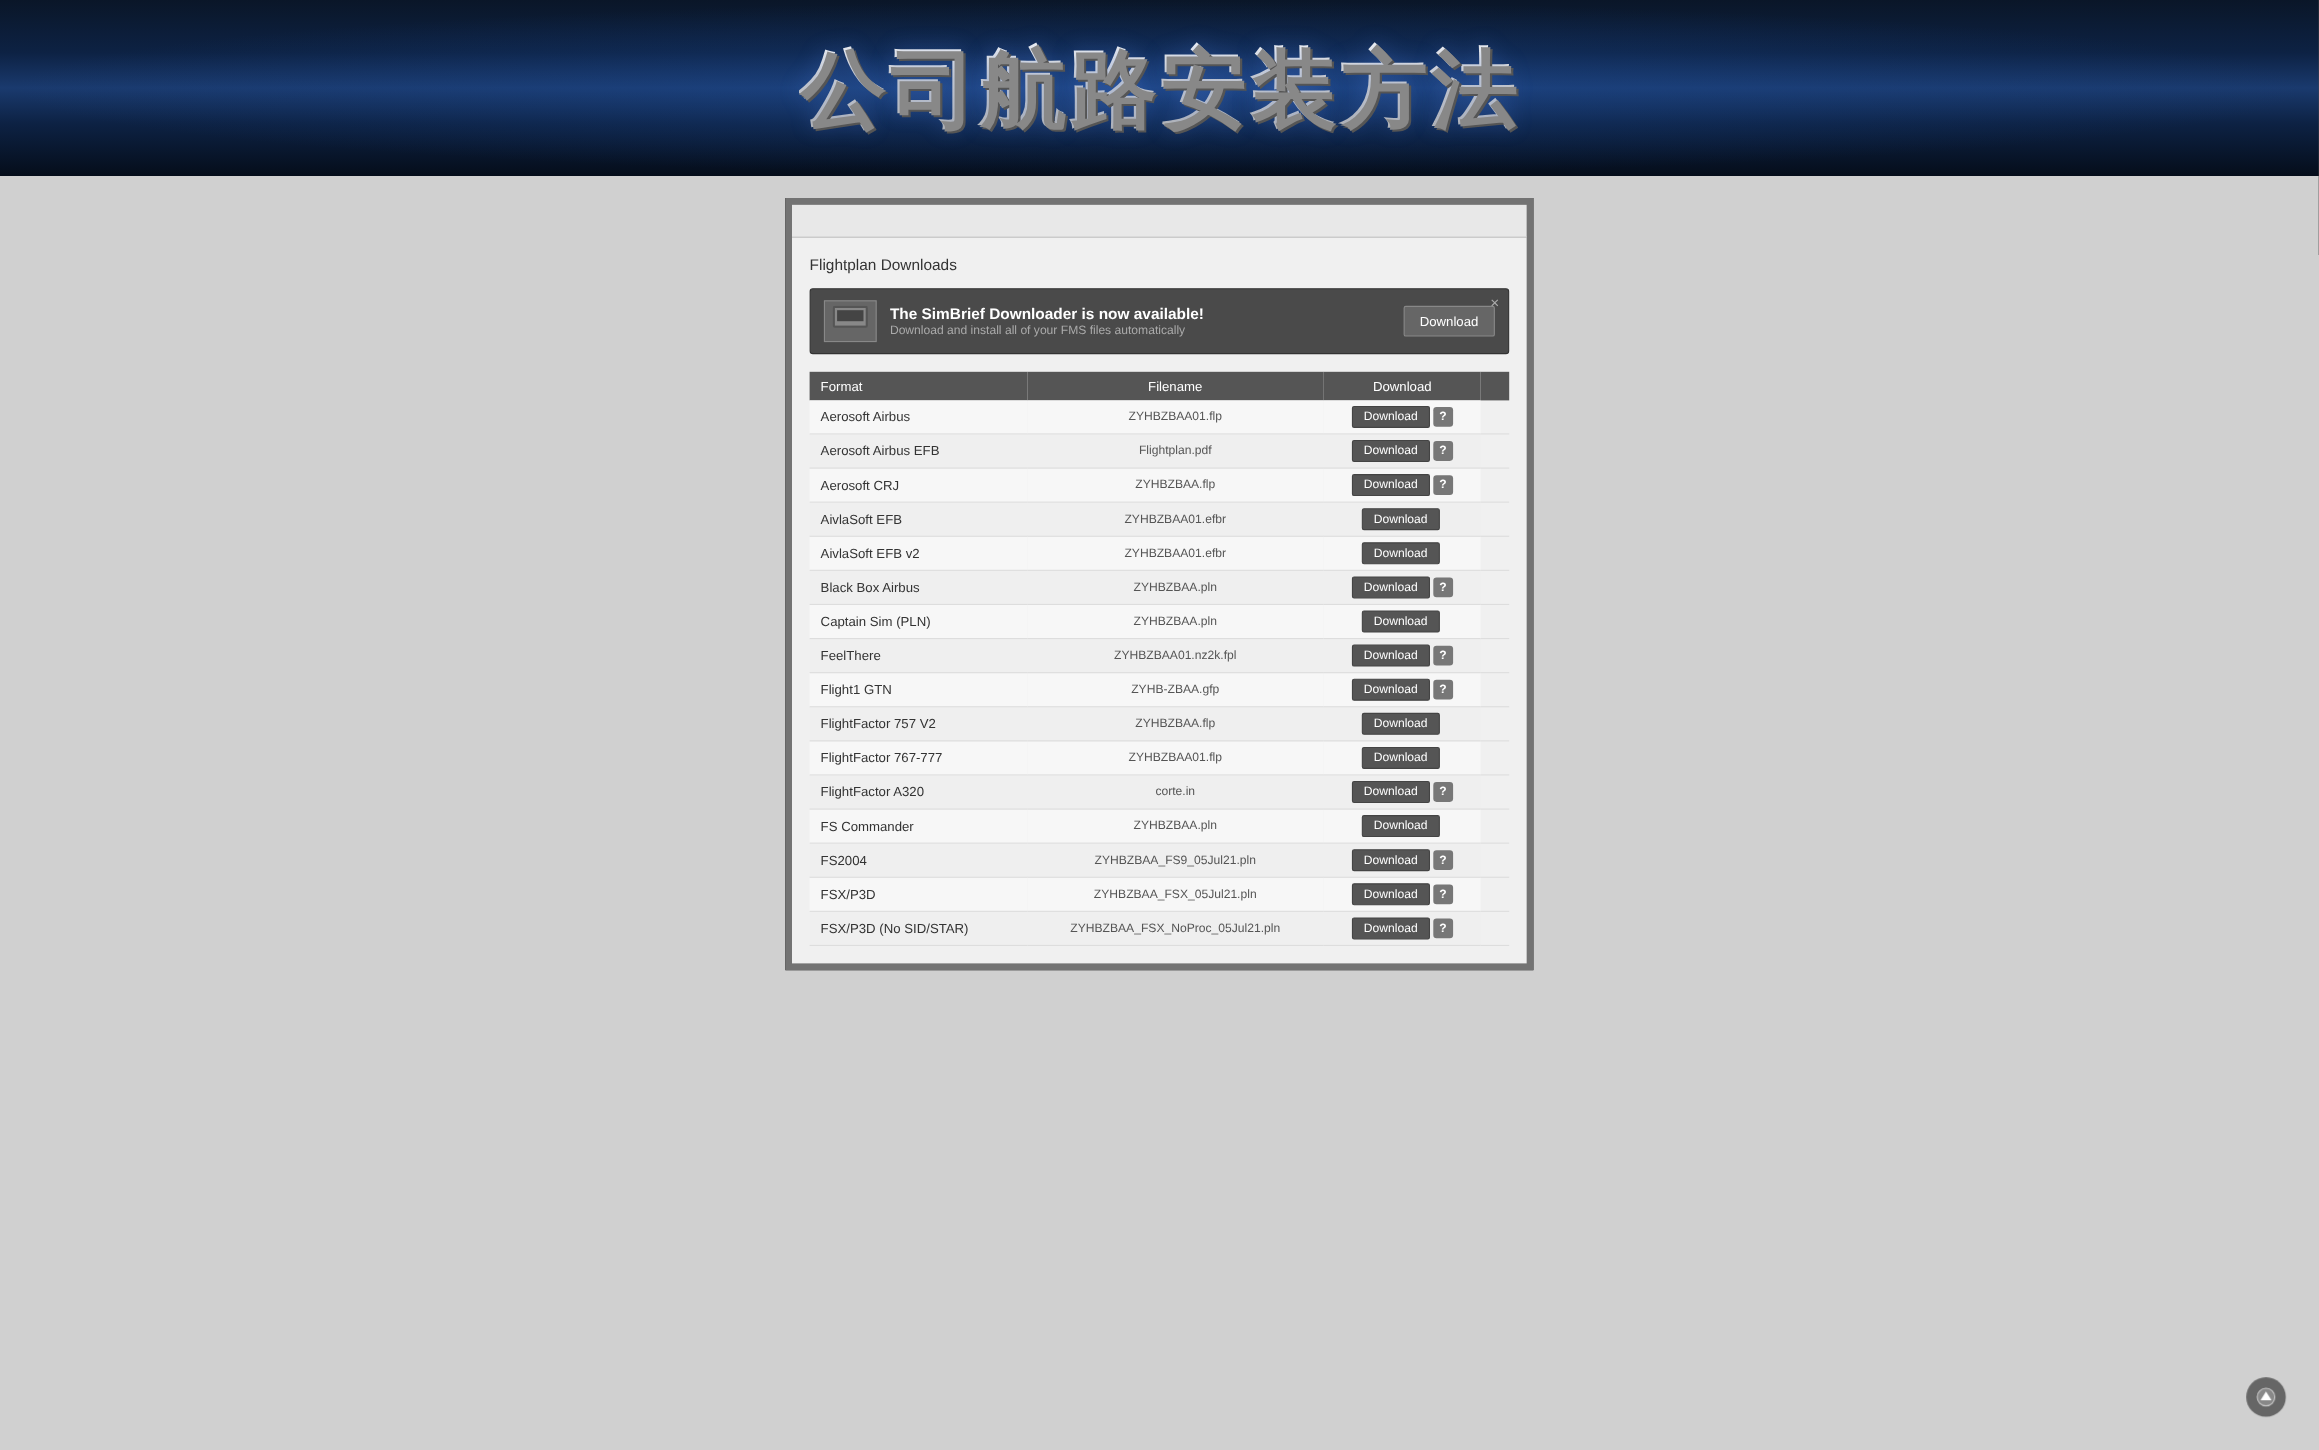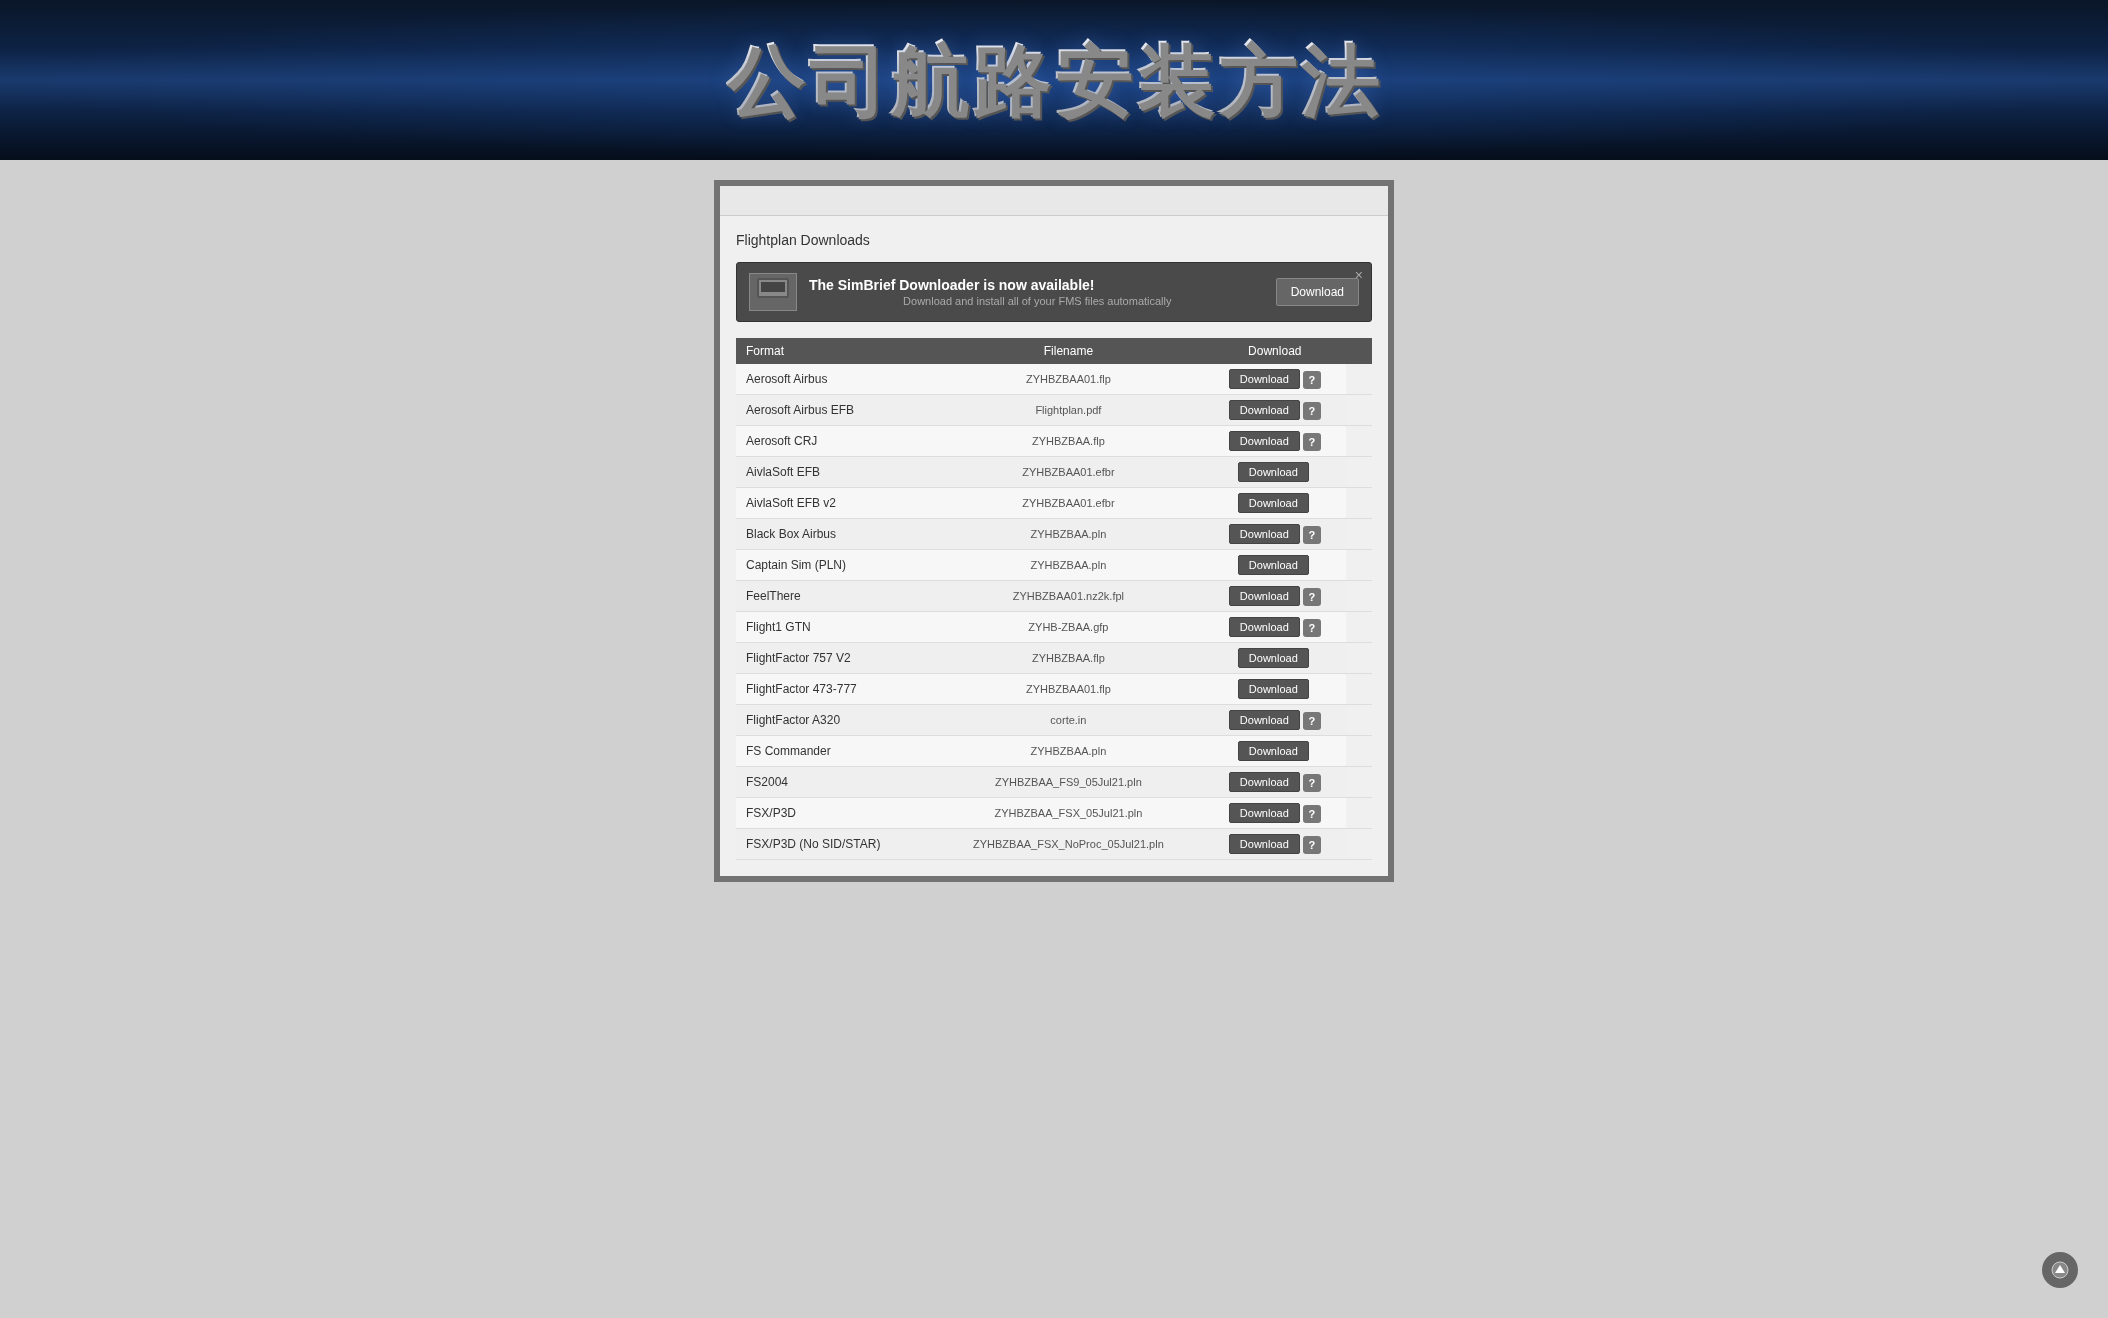--- a/index.html
+++ b/index.html
@@ -106,21 +106,20 @@
     }
     .simbrief-text-title {
       color: #fff;
       font-size: 14px;
       font-weight: bold;
       margin-bottom: 2px;
     }
     .simbrief-text-sub {
       color: #aaa;
       font-size: 11px;
-      text-align: center;
     }
     .simbrief-download-btn {
       background: #666;
       border: 1px solid #888;
       color: #fff;
       font-size: 12px;
       padding: 6px 14px;
       cursor: pointer;
       border-radius: 2px;
       margin-left: 10px;
@@ -307,21 +306,21 @@
               <td>Flight1 GTN</td>
               <td>ZYHB-ZBAA.gfp</td>
               <td><button class="download-btn">Download</button><span class="help-icon">?</span></td>
             </tr>
             <tr>
               <td>FlightFactor 757 V2</td>
               <td>ZYHBZBAA.flp</td>
               <td><button class="download-btn">Download</button></td>
             </tr>
             <tr>
-              <td>FlightFactor 473-777</td>
+              <td>FlightFactor 767-777</td>
               <td>ZYHBZBAA01.flp</td>
               <td><button class="download-btn">Download</button></td>
             </tr>
             <tr>
               <td>FlightFactor A320</td>
               <td>corte.in</td>
               <td><button class="download-btn">Download</button><span class="help-icon">?</span></td>
             </tr>
             <tr>
               <td>FS Commander</td>

